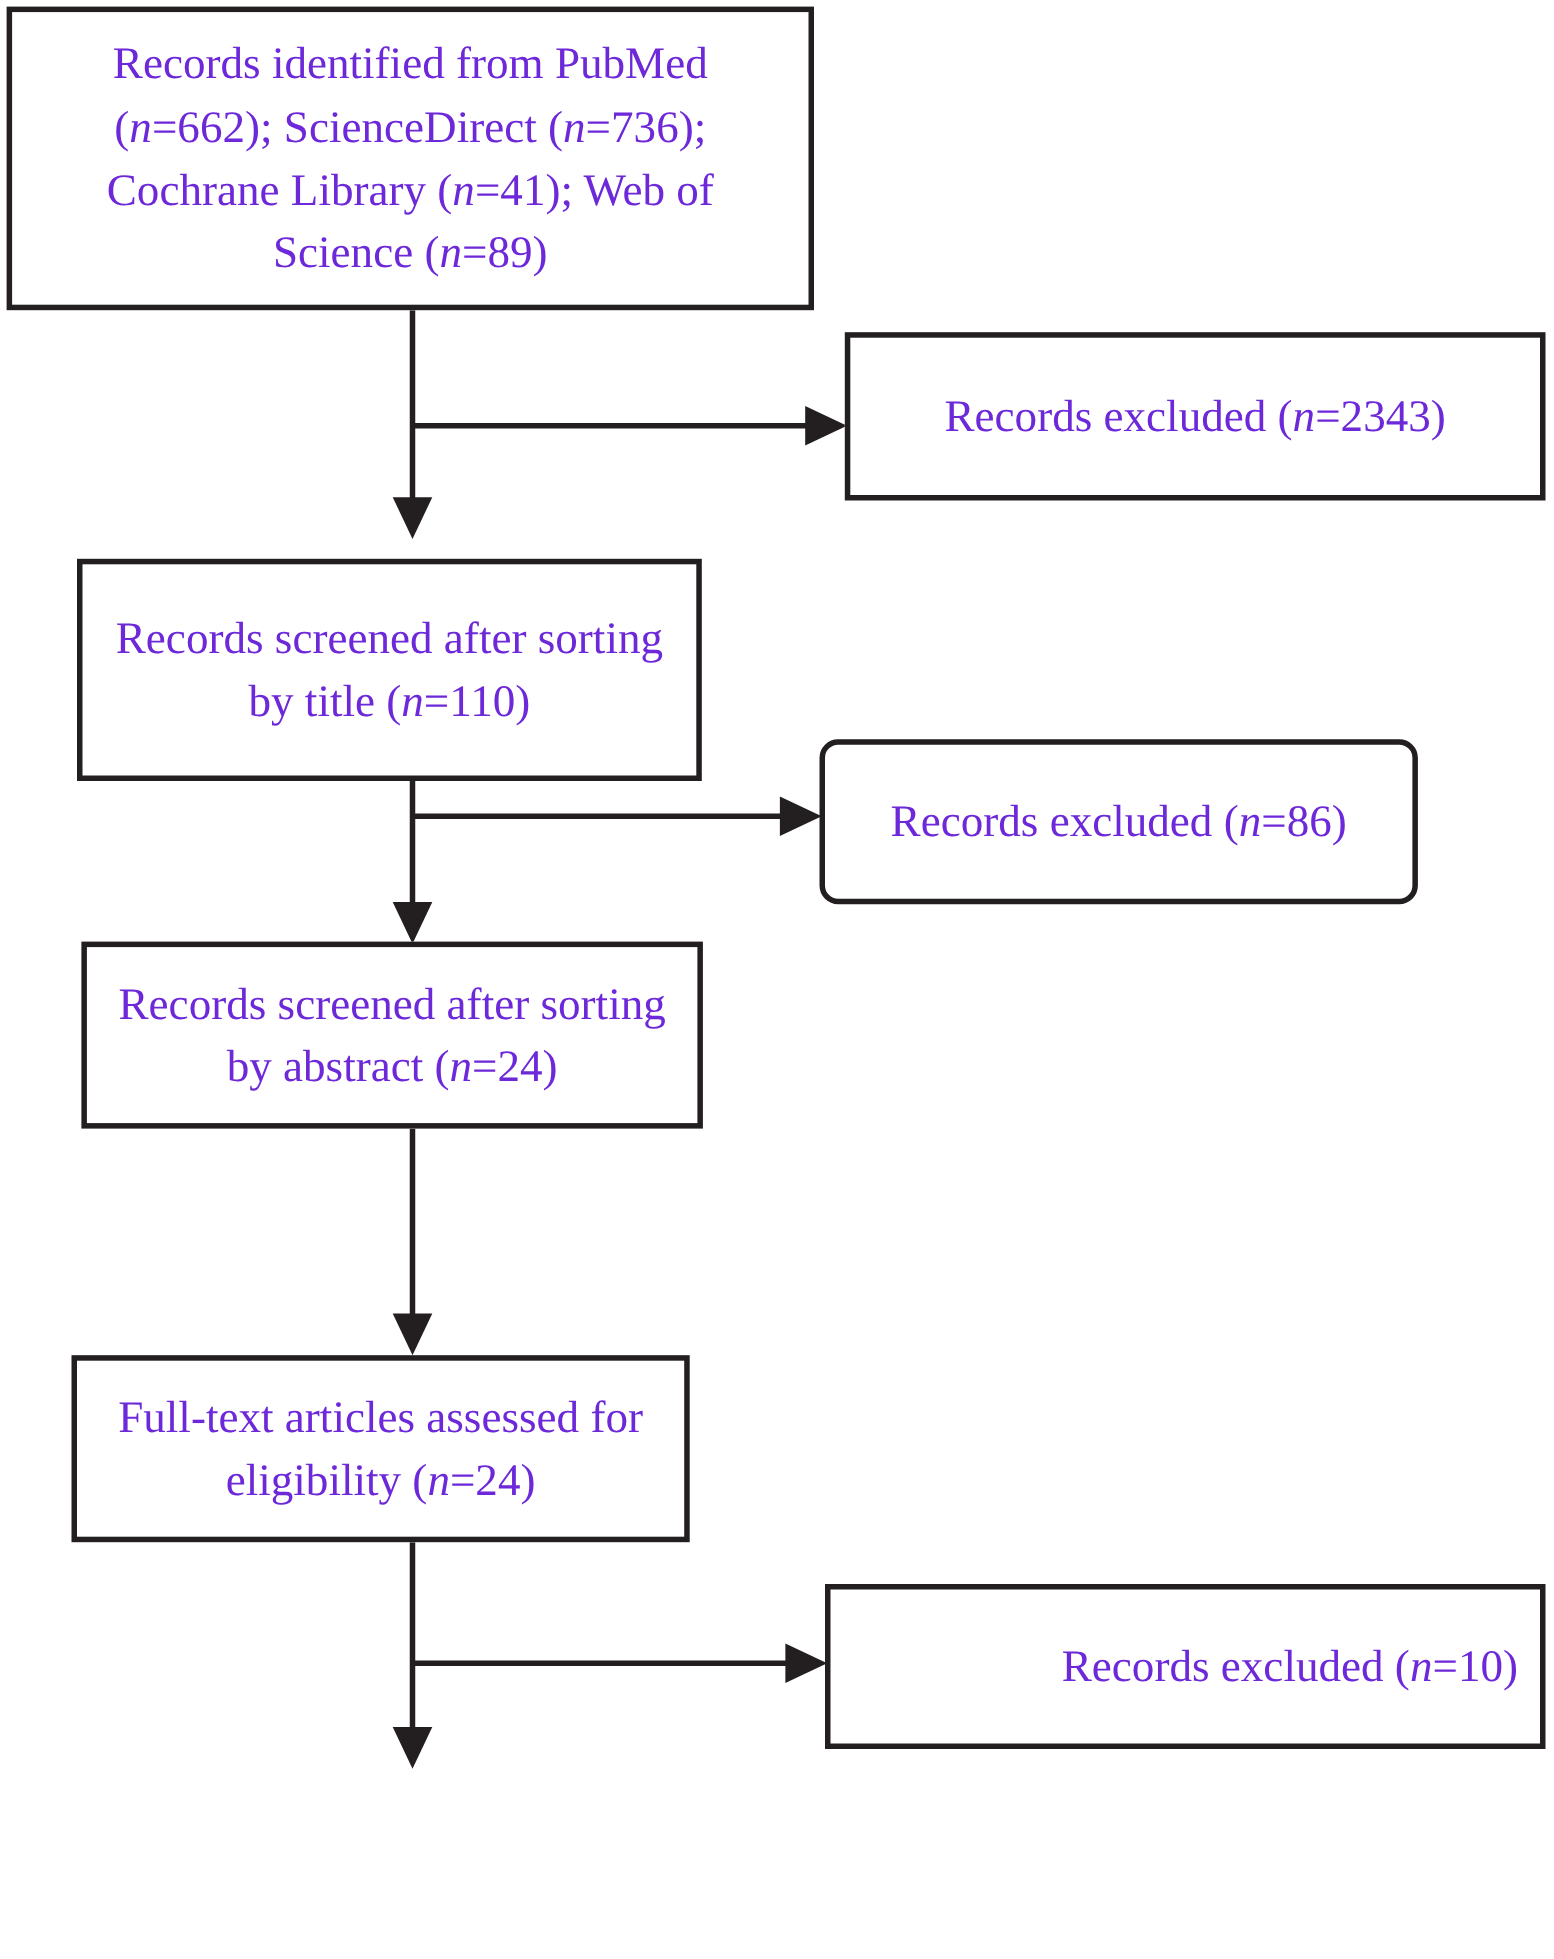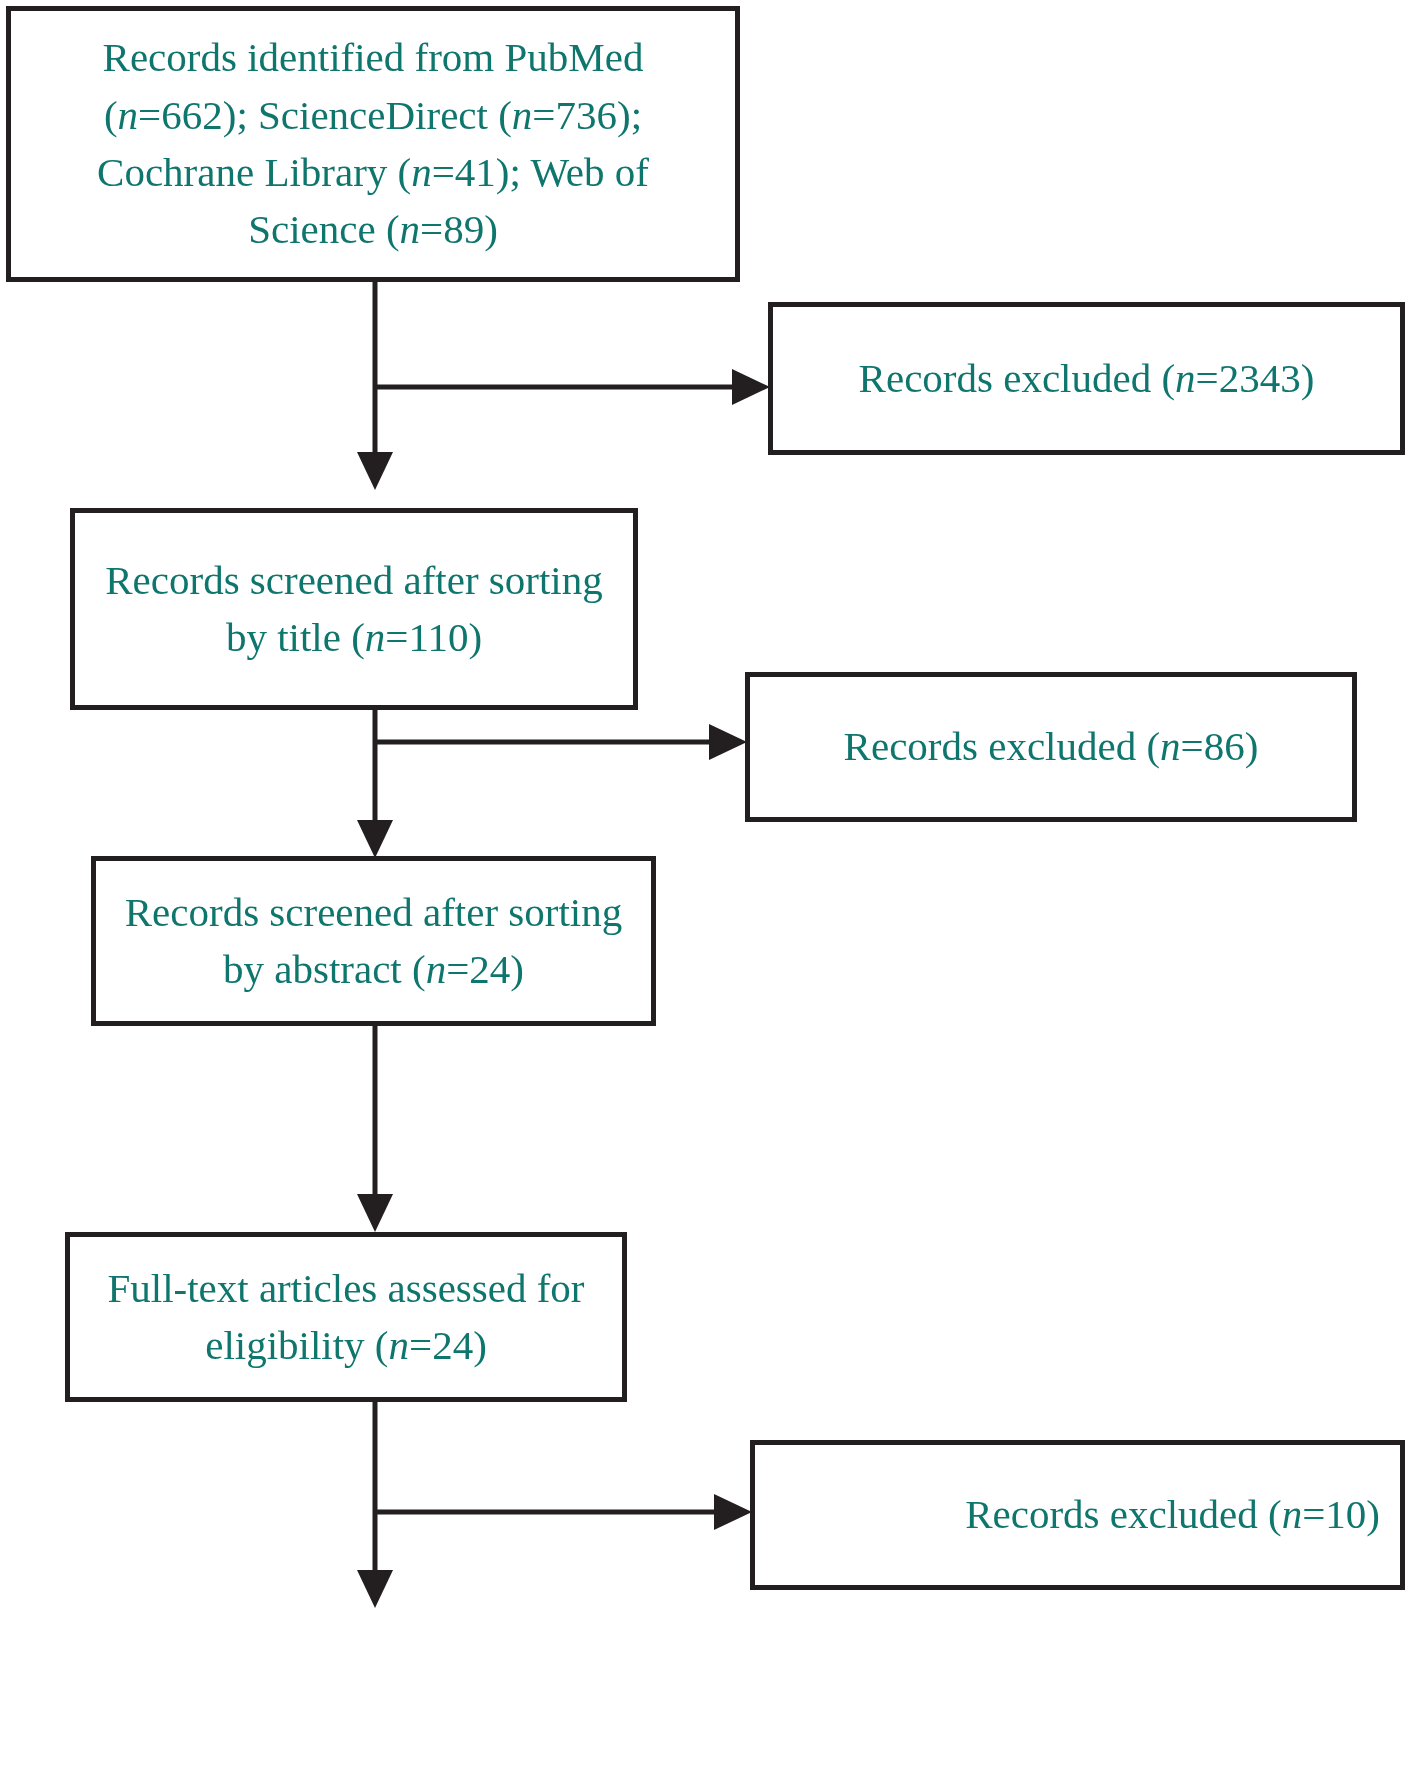--- a/index.html
+++ b/index.html
@@ -6,21 +6,21 @@
     margin: 0;
     padding: 0;
     background: #ffffff;
   }
   #canvas {
     position: relative;
     width: 1413px;
     height: 1781px;
     background: #ffffff;
     font-family: "Liberation Serif", "DejaVu Serif", serif;
-    color: #0f766e;
+    color: #6d28d9;
     overflow: hidden;
   }
   #connector-layer {
     position: absolute;
     left: 0;
     top: 0;
     width: 1413px;
     height: 1781px;
   }
   .node {
@@ -35,22 +35,22 @@
     font-size: 41px;
     line-height: 1.4;
   }
   .node .label em {
     font-style: italic;
   }
   
   #node-identification      { left: 6px;   top: 6px;    width: 734px; height: 276px; padding: 0 52px; }
   #node-excluded-title      { left: 768px; top: 302px;  width: 637px; height: 153px; padding: 0 20px; }
   #node-screened-title      { left: 70px;  top: 488px;  width: 568px; height: 202px; padding: 0 24px; margin-top: 20px; }
-  #node-excluded-abstract   { left: 745px; top: 672px;  width: 612px; height: 150px; padding: 0 20px; }
-  #node-screened-abstract   { left: 91px;  top: 856px;  width: 565px; height: 170px; padding: 0 22px; }
+  #node-excluded-abstract   { left: 745px; top: 672px;  width: 544px; height: 150px; padding: 0 20px; border-radius: 17px; }
+  #node-screened-abstract   { left: 74px;  top: 856px;  width: 565px; height: 170px; padding: 0 22px; }
   #node-fulltext            { left: 65px;  top: 1232px; width: 562px; height: 170px; padding: 0 20px; }
   #node-excluded-fulltext   { left: 750px; top: 1440px; width: 655px; height: 150px; padding: 0 20px; justify-content: flex-end; }
   #node-included            { left: 88px;  top: 1608px; width: 596px; height: 170px; padding: 0 40px; }
 </style>
 </head>
 <body>
 
 <div id="canvas">
 
   <svg id="connector-layer" viewBox="0 0 1413 1781" xmlns="http://www.w3.org/2000/svg">

